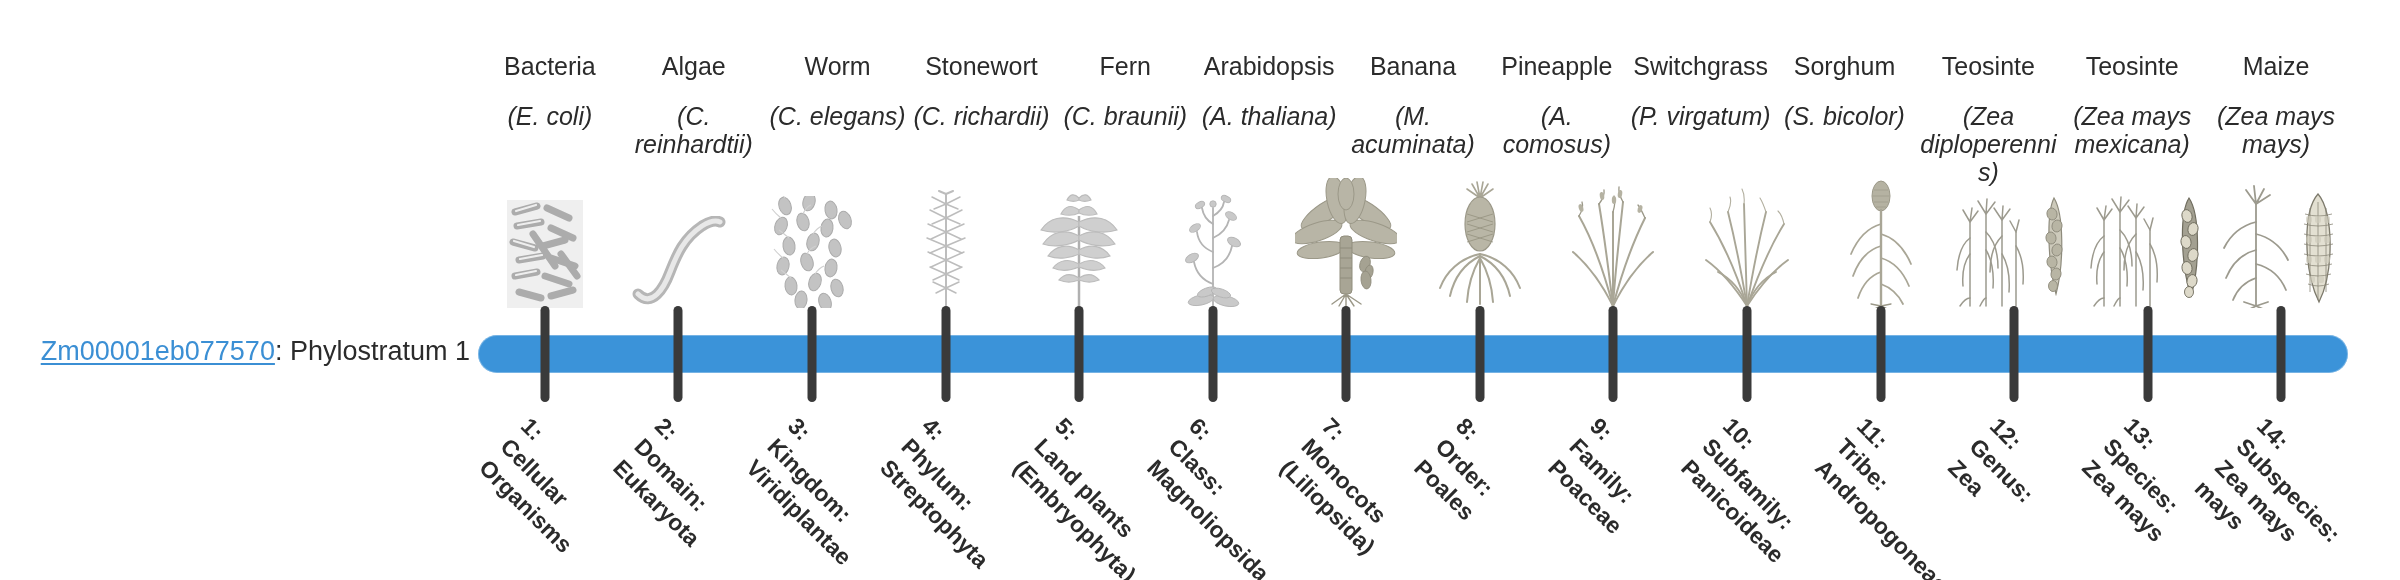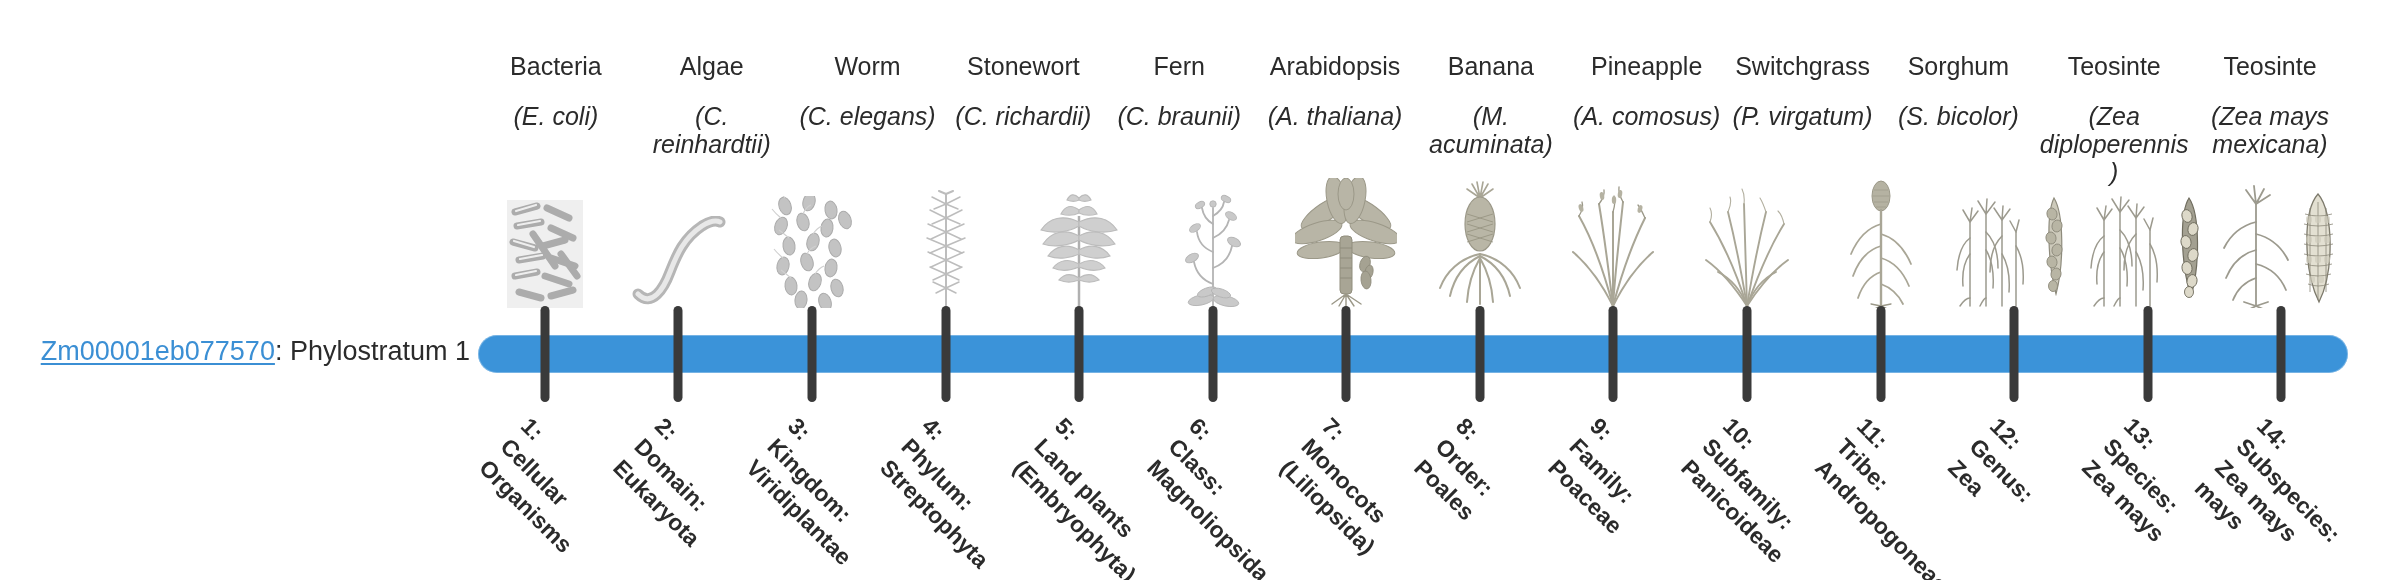--- a/index.html
+++ b/index.html
@@ -194,20 +194,24 @@
       <div class="species-common">Sorghum</div>
       <div class="species-sci">(S. bicolor)</div>
     </div>
     <div class="species-col">
       <div class="species-common">Teosinte</div>
       <div class="species-sci">(Zea diploperennis)</div>
     </div>
     <div class="species-col">
       <div class="species-common">Teosinte</div>
       <div class="species-sci">(Zea mays mexicana)</div>
+    </div>
+    <div class="species-col">
+      <div class="species-common">Maize</div>
+      <div class="species-sci">(Zea mays mays)</div>
     </div>
   </div>
 
   <div id="organism-row">
 
     <div class="organism-cell">
       <svg width="76" height="108" viewBox="0 0 76 108" aria-hidden="true">
         <rect x="0" y="0" width="76" height="108" fill="#efefef"></rect>
         <g stroke="#a9a9a9" stroke-width="7" stroke-linecap="round" fill="none" opacity="0.95">
           <line x1="8" y1="12" x2="30" y2="6"></line>

